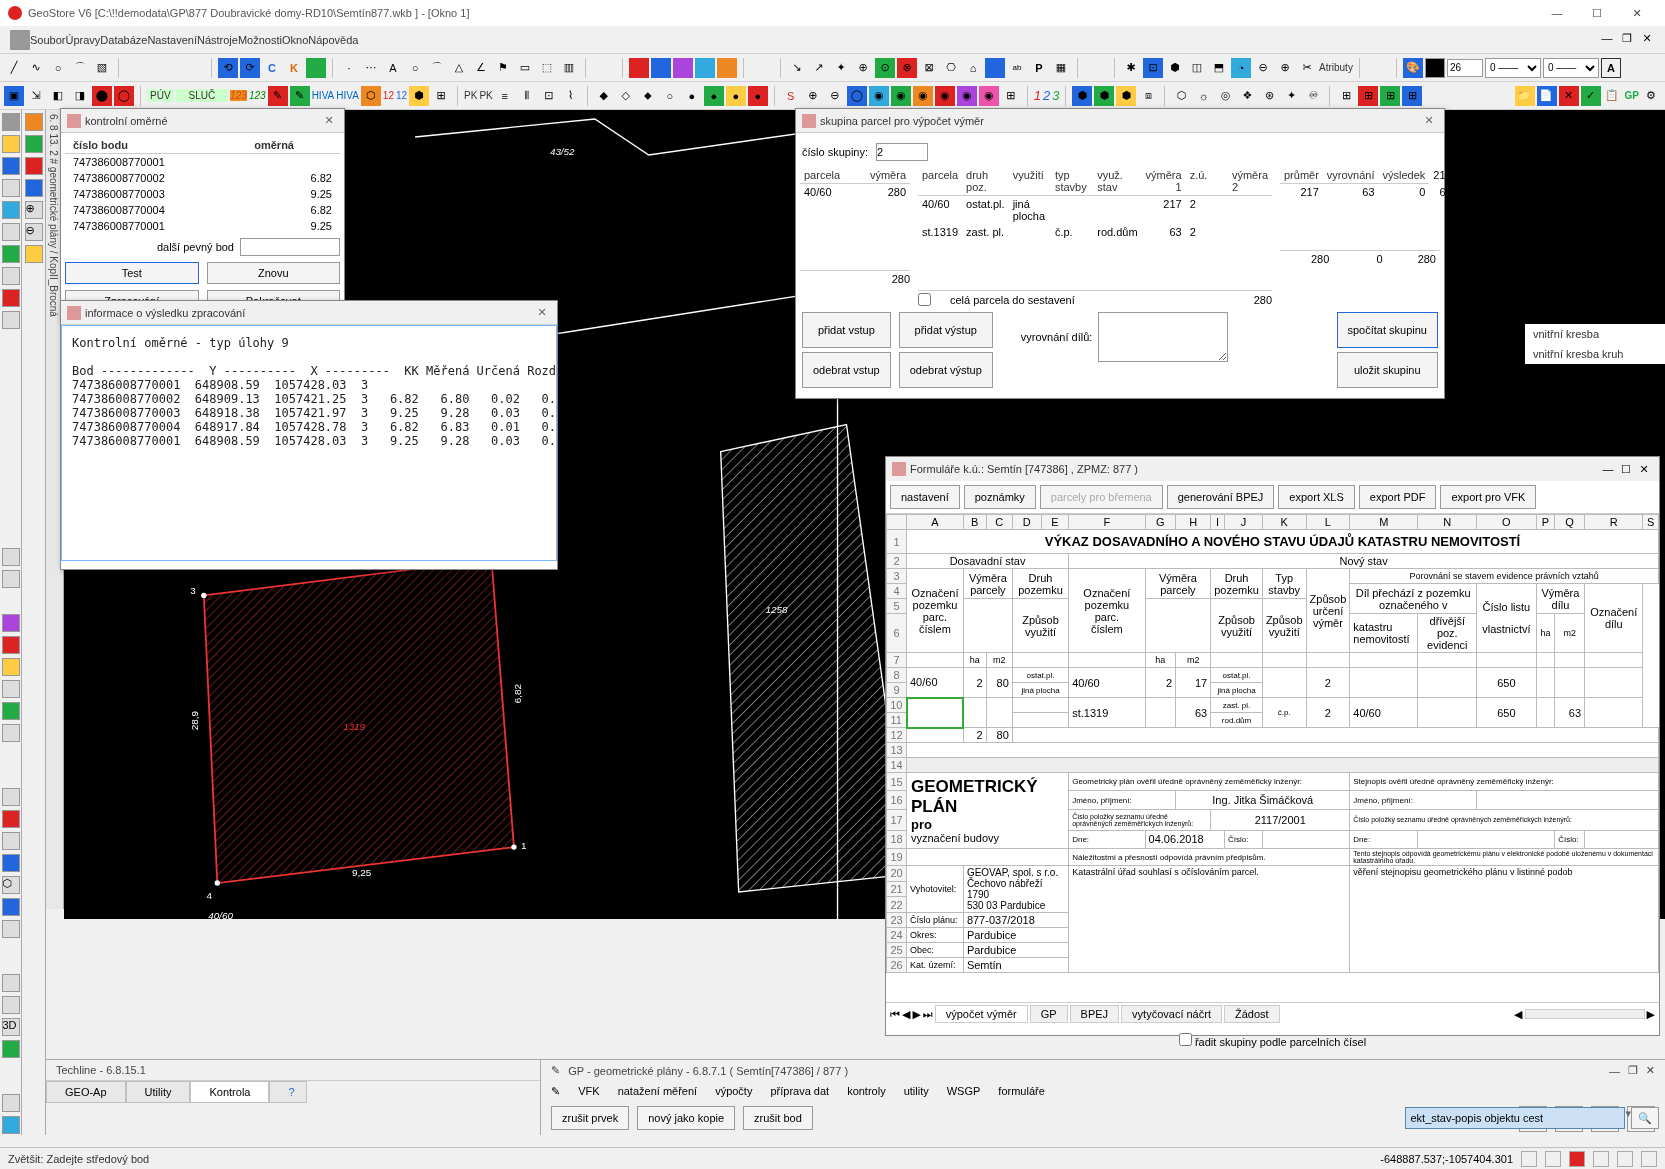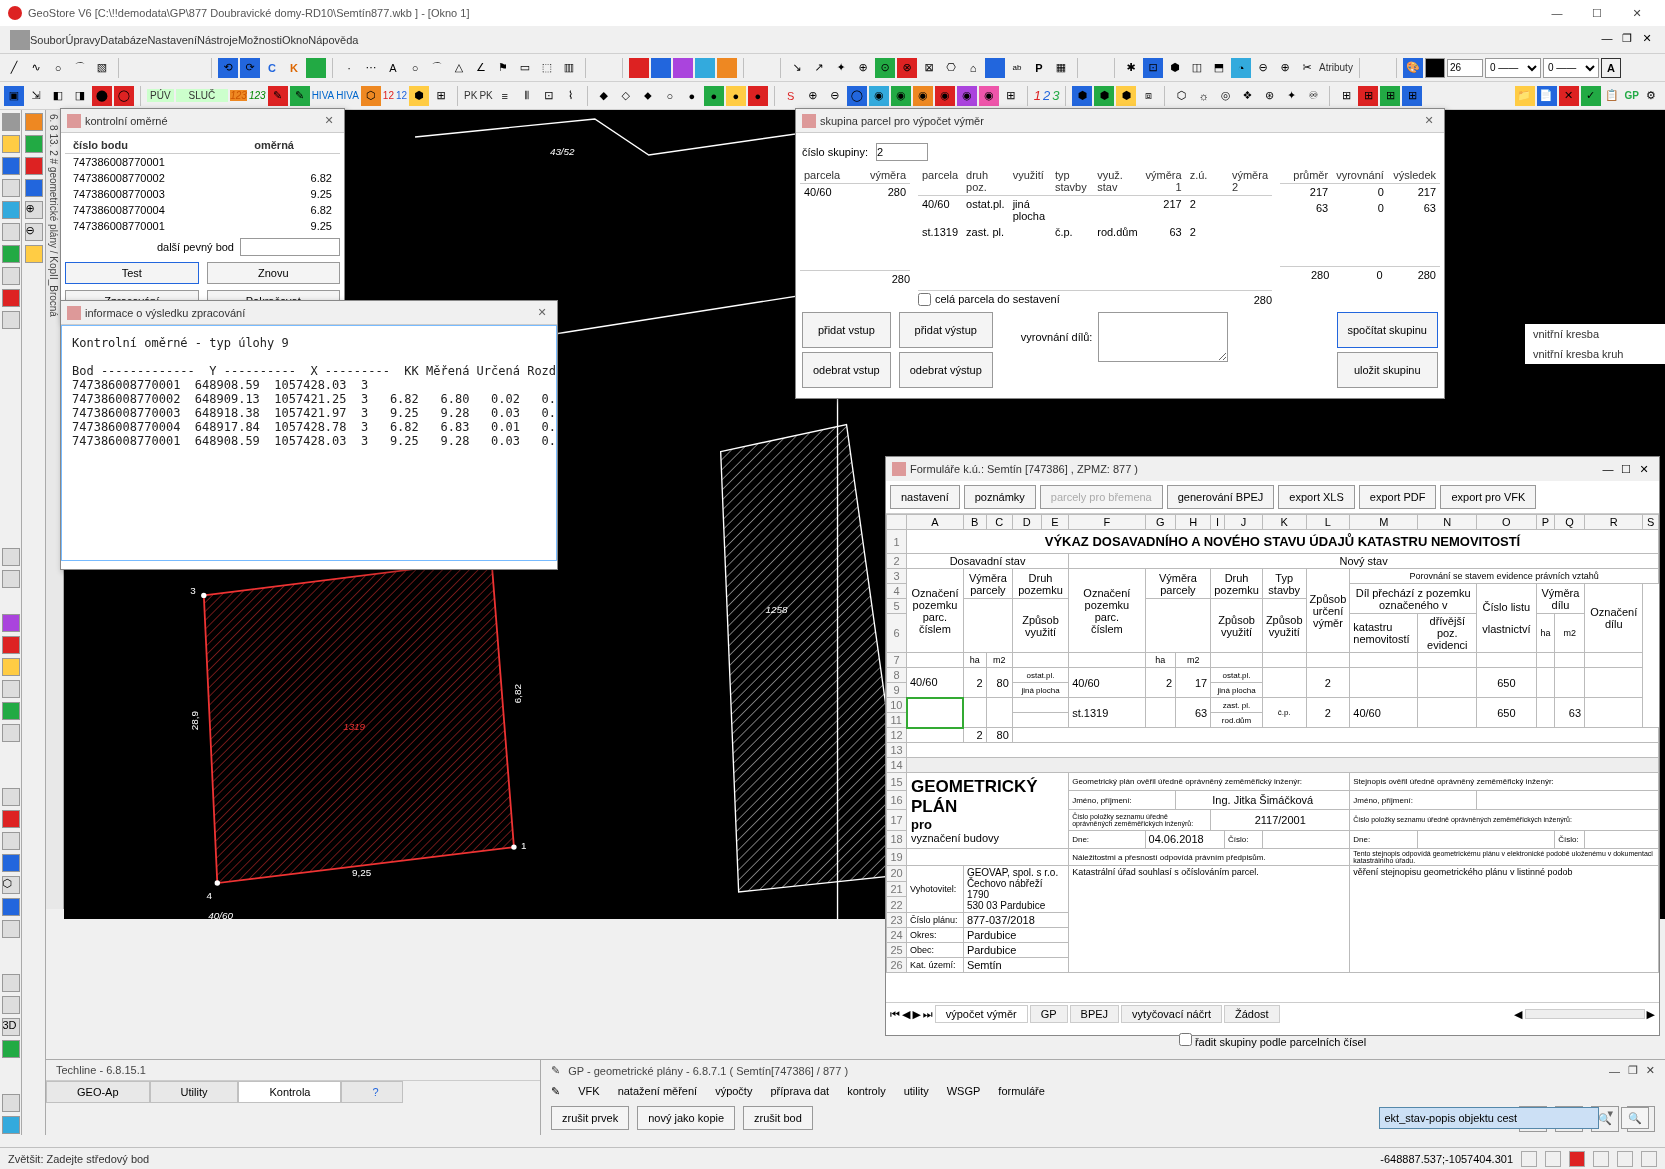--- a/index.html
+++ b/index.html
@@ -83,31 +83,31 @@
 #win-form .sheet .hdr { font-weight: bold; text-align: center; background: #fff; font-size: 13px; padding: 4px; }
 #win-form .rownum { background: #f4f4f4; text-align: center; width: 20px; color: #777; }
 #win-form .bot-tabs { display: flex; gap: 2px; padding: 2px 4px; border-top: 1px solid #ccc; align-items: center; }
 #win-form .bot-tabs .bt { padding: 2px 10px; border: 1px solid #ccc; background: #f0f0f0; }
 #win-form .checkbox-row { text-align: center; padding: 8px; }
 
 
 .lower-panel { position: absolute; left: 46px; right: 0; bottom: 34px; height: 76px; background: #f0f0f0; border-top: 1px solid #aaa; }
 .lower-panel .lp-title { padding: 4px 10px; font-size: 11px; color: #444; border-bottom: 1px solid #ccc; }
 .lower-panel .lp-tabs { display: flex; gap: 0; }
-.lower-panel .lp-tabs div { padding: 4px 30px; background: #e8e8e8; border: 1px solid #c0c0c0; }
+.lower-panel .lp-tabs div { padding: 4px 18px; background: #e8e8e8; border: 1px solid #c0c0c0; }
 
 
 .gp-panel { position: absolute; left: 540px; right: 0; bottom: 34px; height: 76px; background: #f0f0f0; border-left: 1px solid #aaa; border-top: 1px solid #aaa; }
 .gp-panel .gp-title { padding: 4px 10px; color: #444; display: flex; align-items: center; gap: 8px; }
 .gp-panel .gp-menu { display: flex; gap: 18px; padding: 4px 10px; }
 .gp-panel .gp-btns { display: flex; gap: 8px; padding: 4px 10px; }
 .gp-panel button { height: 24px; border: 1px solid #999; background: #f4f4f4; padding: 0 10px; }
 
 
-.right-search { position: absolute; right: 16px; bottom: 40px; display: flex; gap: 8px; align-items: flex-start; }
+.right-search { position: absolute; right: 6px; bottom: 40px; display: flex; gap: 0; align-items: flex-start; }
 .right-search input { height: 22px; width: 220px; border: 1px solid #58a; background: #cce0f5; padding: 0 4px; }
 .right-search .srch-btn { width: 28px; height: 22px; border: 1px solid #999; background: #f4f4f4; text-align: center; line-height: 20px; }
 
 
 .statusbar { position: absolute; left: 0; right: 0; bottom: 0; height: 22px; background: #f0f0f0; border-top: 1px solid #c0c0c0; display: flex; align-items: center; padding: 0 8px; }
 .statusbar .left { flex: 1; color: #333; }
 .statusbar .right { display: flex; gap: 8px; align-items: center; }
 .statusbar .si { width: 16px; height: 16px; border: 1px solid #aaa; }
 
 
@@ -504,30 +504,30 @@
           <div>st.1319</div>
           <div>zast. pl.</div>
           <div></div>
           <div>č.p.</div>
           <div>rod.dům</div>
           <div style="text-align:right">63</div>
           <div>2</div>
           <div></div>
         </div>
         <div style="display:flex;margin-top:50px;border-top:1px solid #ccc;padding-top:2px;align-items:center">
-          <label style="display:flex;gap:4px">
+          <label style="display:flex;align-items:center;gap:19px">
               <input type="checkbox" style="">
               <span>celá parcela do sestavení</span>
             </label>
           <span style="flex:1;text-align:right">280</span>
         </div>
       </div>
 
       <div style="width:160px">
-        <div class="tbl" style="grid-template-columns:1fr 1fr 1fr">
+        <div class="tbl" style="grid-template-columns:1fr 1fr 1fr 1fr 1fr">
           <div class="th" style="text-align:right">průměr</div>
           <div class="th" style="text-align:left">vyrovnání</div>
           <div class="th" style="text-align:right">výsledek</div>
           <div style="text-align:right">217</div>
           <div style="text-align:right">0</div>
           <div style="text-align:right">217</div>
           <div style="text-align:right">63</div>
           <div style="text-align:right">0</div>
           <div style="text-align:right">63</div>
         </div>

